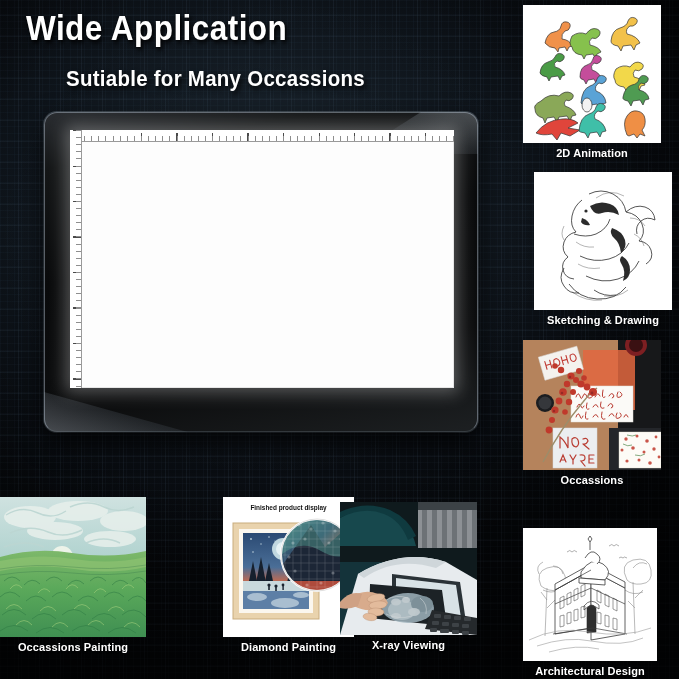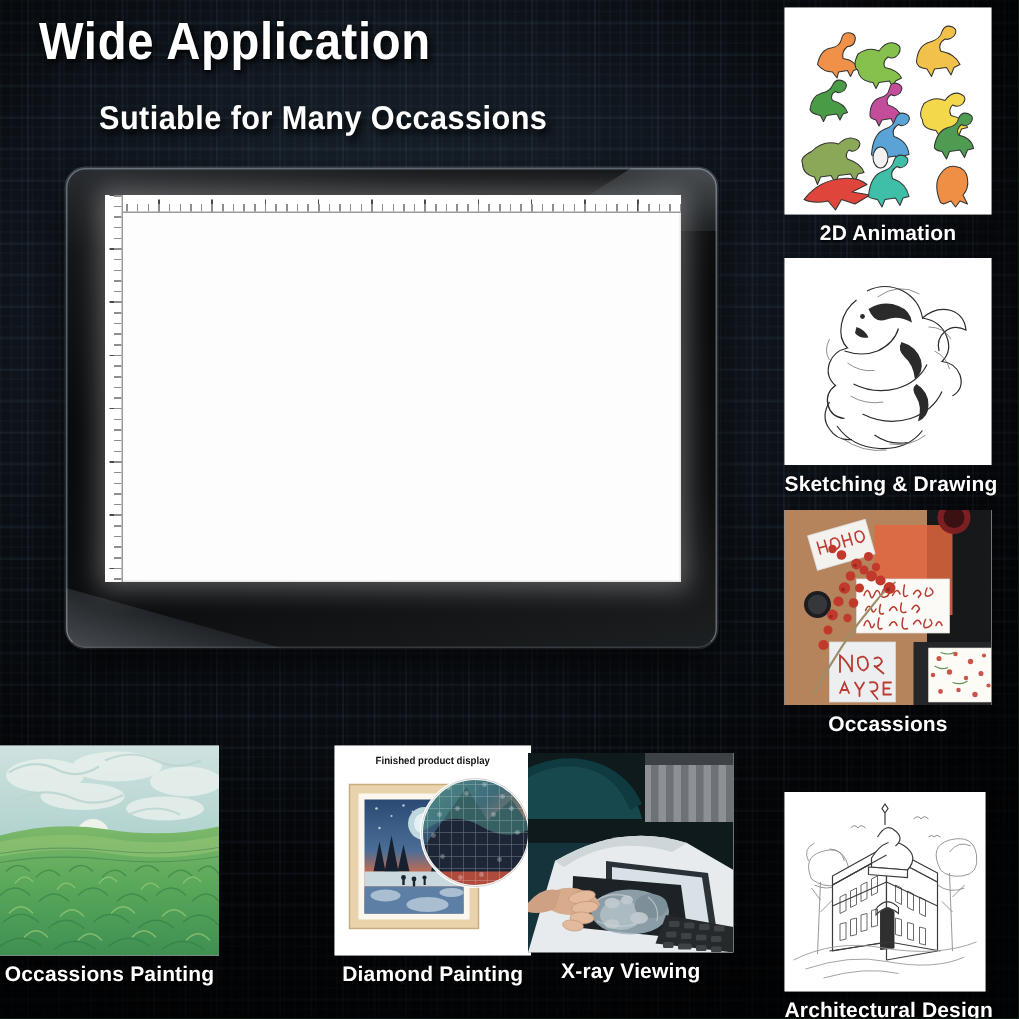--- a/index.html
+++ b/index.html
@@ -141,39 +141,39 @@
   .tile-img {
     position: relative;
     width: 100%;
     background: #ffffff;
     overflow: hidden;
   }
   .tile-cap {
     margin-top: 4px;
     text-align: center;
     color: #ffffff;
-    font-size: 14px;
+    font-size: 11px;
     font-weight: bold;
     letter-spacing: 0.1px;
     text-shadow: 0 1px 2px rgba(0,0,0,0.9);
     white-space: nowrap;
   }
   
   .t-anim   { left: 523px; top: 5px;   width: 138px; }
   .t-anim   .tile-img { height: 138px; }
-  .t-sketch { left: 523px; top: 172px; width: 138px; }
+  .t-sketch { left: 534px; top: 172px; width: 138px; }
   .t-sketch .tile-img { height: 138px; }
   .t-calli  { left: 523px; top: 340px; width: 138px; }
   .t-calli  .tile-img { height: 130px; }
   
   .t-water  { left: 0px;   top: 497px; width: 146px; }
   .t-water  .tile-img { height: 140px; }
   .t-diam   { left: 185px; top: 497px; width: 131px; padding-left: 38px; }
   .t-diam   .tile-img { height: 140px; }
-  .t-xray   { left: 352px; top: 502px; width: 137px; }
+  .t-xray   { left: 340px; top: 502px; width: 137px; }
   .t-xray   .tile-img { height: 133px; }
   .t-arch   { left: 523px; top: 528px; width: 134px; }
   .t-arch   .tile-img { height: 133px; }
 
   .diam-title {
     position: absolute;
     top: 7px; left: 0; right: 0;
     text-align: center;
     font-size: 7px;
     font-weight: bold;

